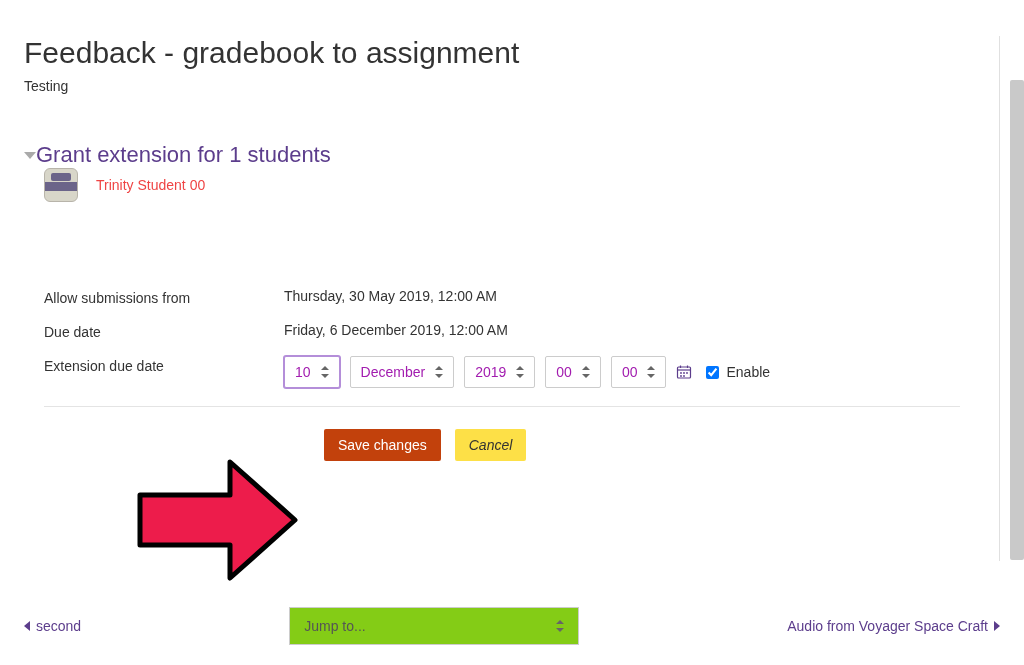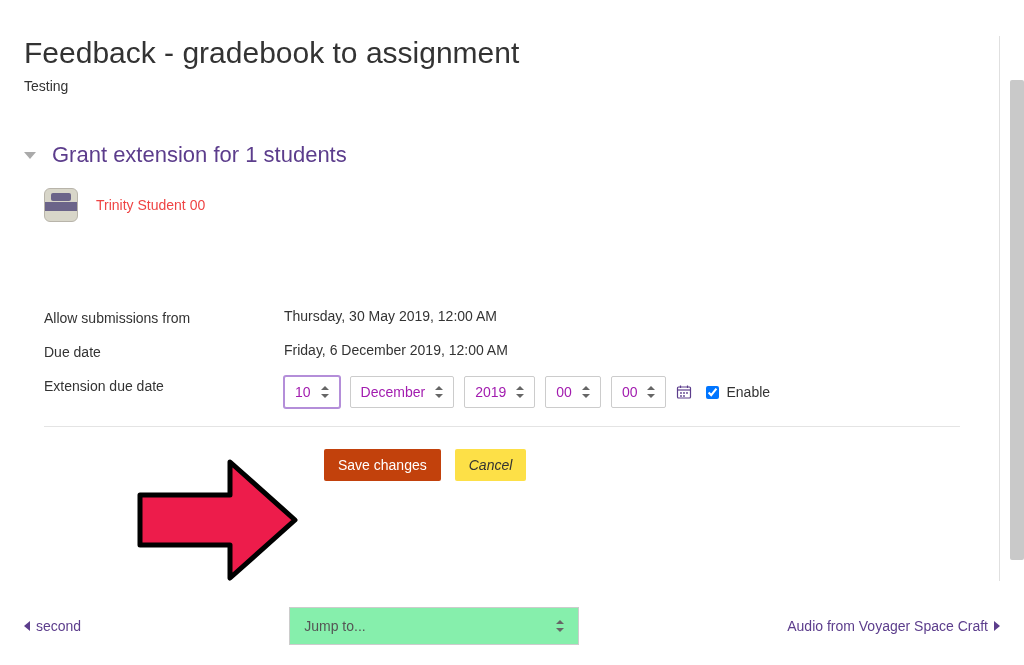--- a/index.html
+++ b/index.html
@@ -25,22 +25,21 @@
     margin: 16px 0 8px 0;
   }
   .subtitle {
     font-size: 14px;
     color: #333;
     margin-bottom: 48px;
   }
   .section-header {
     display: flex;
     align-items: center;
-    gap: 16px;
-    margin-bottom: 20px;
+    gap: 0;
     cursor: pointer;
   }
   .section-header .caret {
     width: 0; height: 0;
     border-left: 6px solid transparent;
     border-right: 6px solid transparent;
     border-top: 7px solid #aaa;
   }
   .section-header h2 {
     font-size: 22px;
@@ -173,21 +172,21 @@
     display: flex; align-items: center; gap: 6px;
   }
   .footer-link .tri-left {
     width:0;height:0;border-top:5px solid transparent;border-bottom:5px solid transparent;border-right:6px solid #5C3D8C;
   }
   .footer-link .tri-right {
     width:0;height:0;border-top:5px solid transparent;border-bottom:5px solid transparent;border-left:6px solid #5C3D8C;
   }
   .jump-select {
     border: 1px solid #ccc;
-    background:#86efac;
+    background:#84cc16;
     padding: 10px 14px;
     width: 290px;
     display:flex;justify-content:space-between;align-items:center;
     font-size:14px;color:#555;cursor:pointer;
   }
   .scrollbar {
     position:absolute;
     right:0; top:80px;
     width:14px; height:480px;
     background:#c9c9c9;

